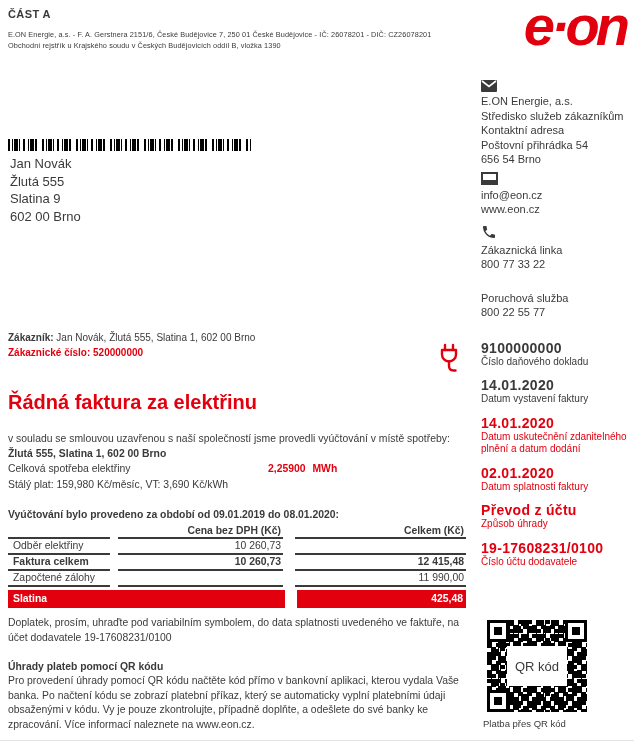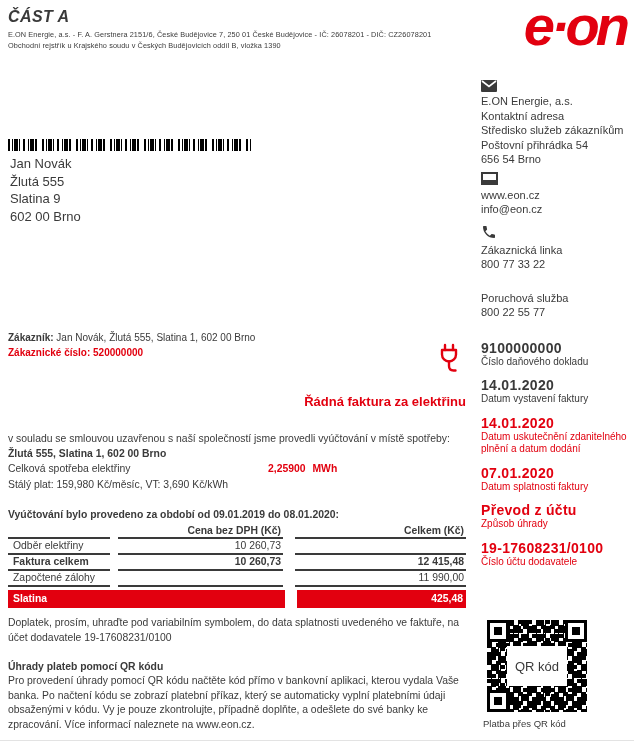--- a/index.html
+++ b/index.html
@@ -6,21 +6,21 @@
     --red:#e2000f;
     --ink:#3a3a3a;
   }
   *{box-sizing:border-box;}
   html,body{margin:0;padding:0;background:#fff;}
   .page{
     position:relative;width:634px;height:741px;background:#fff;overflow:hidden;
     font-family:"Liberation Sans",sans-serif;color:var(--ink);
   }
   
-  .part-label{position:absolute;left:8px;top:8px;font-size:16px;font-weight:bold;letter-spacing:.4px;font-style:italic;}
+  .part-label{position:absolute;left:8px;top:8px;font-size:11px;font-weight:bold;letter-spacing:.4px;}
   .company-lines{position:absolute;left:8px;top:30px;font-size:7.3px;line-height:10.5px;letter-spacing:.1px;}
   .logo{
     position:absolute;right:8px;top:-6px;width:156px;height:64px;
     color:var(--red);font-size:56px;font-weight:bold;font-style:italic;
     letter-spacing:-4px;line-height:64px;text-align:right;
   }
   
   .barcode{
     position:absolute;left:8px;top:139px;width:244px;height:12px;
     background:repeating-linear-gradient(90deg,
@@ -60,21 +60,21 @@
     position:absolute;left:20px;right:20px;top:26px;bottom:26px;background:#fff;
     display:flex;align-items:center;justify-content:center;font-size:13px;color:var(--ink);
   }
   .qr-caption{position:absolute;left:483px;top:718px;font-size:9.5px;}
   
   .customer{position:absolute;left:8px;top:331px;width:430px;font-size:10px;line-height:14.5px;}
   .customer .num{color:var(--red);font-weight:bold;}
   .plug{position:absolute;left:436px;top:343px;}
   
   .main{position:absolute;left:8px;top:384px;width:458px;font-size:10.4px;line-height:15.2px;}
-  .invoice-title{margin-top:8px;text-align:right;color:var(--red);font-weight:bold;font-size:13px;line-height:20px;}
+  .invoice-title{margin-top:8px;text-align:left;color:var(--red);font-weight:bold;font-size:20px;line-height:20px;}
   .intro{margin-top:19px;white-space:nowrap;}
   .place{font-weight:bold;}
   .consump-label{display:inline-block;width:260px;}
   .consump-value{color:var(--red);font-weight:bold;word-spacing:4px;}
   .table-title{margin-top:15px;font-weight:bold;}
   .vtable{margin-top:2px;}
   .trow{display:grid;grid-template-columns:102px 8px 165px 12px 171px;text-align:center;}
   .trow .c{height:16px;display:flex;align-items:center;border-bottom:2px solid #3a3a3a;}
   .trow.head .c{height:15px;}
   .trow .c.lab{padding-left:5px;}
@@ -109,32 +109,32 @@
     <div>602 00 Brno</div>
   </div>
 
   <div class="sidebar">
     <svg class="icon envelope" width="16" height="12" viewBox="0 0 16 12">
       <rect x="0" y="0" width="16" height="12" rx="1" fill="#3a3a3a"></rect>
       <path d="M1 1l7 5.4L15 1" stroke="#fff" stroke-width="1.6" fill="none"></path>
     </svg>
     <div class="contact-block">
       <div>E.ON Energie, a.s.</div>
+      <div>Středisko služeb zákazníkům</div>
       <div>Kontaktní adresa</div>
-      <div>Středisko služeb zákazníkům</div>
       <div>Poštovní přihrádka 54</div>
       <div>656 54 Brno</div>
     </div>
     <svg class="icon monitor" width="17" height="13" viewBox="0 0 17 13">
       <rect x="1" y="1" width="15" height="11" fill="none" stroke="#3a3a3a" stroke-width="2"></rect>
       <rect x="1" y="8" width="15" height="4" fill="#3a3a3a"></rect>
     </svg>
     <div class="web-block">
+      <div>info@eon.cz</div>
       <div>www.eon.cz</div>
-      <div>info@eon.cz</div>
     </div>
     <svg class="icon phone" width="16" height="16" viewBox="0 0 24 24">
       <path d="M6.6 10.8c1.5 2.9 3.8 5.2 6.7 6.7l2.2-2.2c.3-.3.7-.4 1-.2 1.1.4 2.3.6 3.5.6.6 0 1 .4 1 1V20c0 .6-.4 1-1 1C10.6 21 3 13.4 3 4c0-.6.4-1 1-1h3.5c.6 0 1 .4 1 1 0 1.2.2 2.4.6 3.5.1.3 0 .7-.2 1l-2.3 2.3z" fill="#3a3a3a"></path>
     </svg>
     <div class="phone-block">
       <div>Zákaznická linka</div>
       <div>800 77 33 22</div>
     </div>
     <div class="fault-block">
       <div>Poruchová služba</div>
@@ -148,21 +148,21 @@
       </div>
       <div class="fact">
         <div class="v">14.01.2020</div>
         <div class="l">Datum vystavení faktury</div>
       </div>
       <div class="fact red">
         <div class="v">14.01.2020</div>
         <div class="l">Datum uskutečnění zdanitelného plnění a datum dodání</div>
       </div>
       <div class="fact red">
-        <div class="v">07.01.2020</div>
+        <div class="v">02.01.2020</div>
         <div class="l">Datum splatnosti faktury</div>
       </div>
       <div class="fact red">
         <div class="v">Převod z účtu</div>
         <div class="l">Způsob úhrady</div>
       </div>
       <div class="fact red">
         <div class="v">19-17608231/0100</div>
         <div class="l">Číslo účtu dodavatele</div>
       </div>

